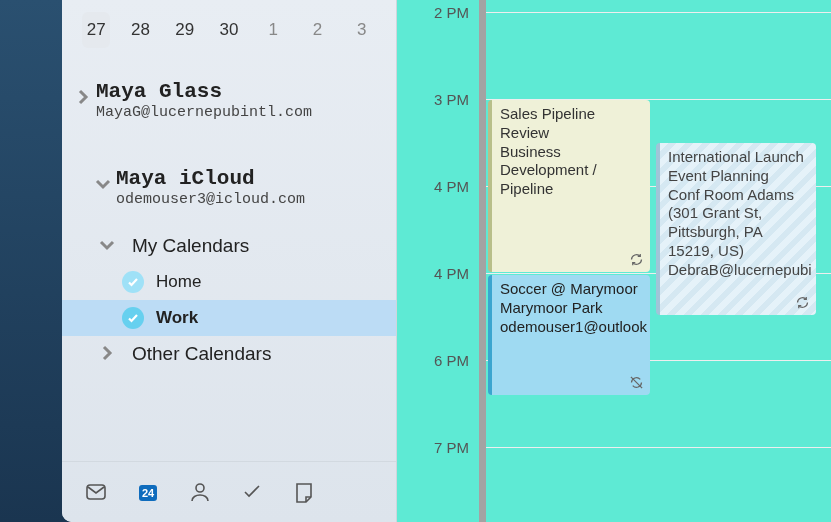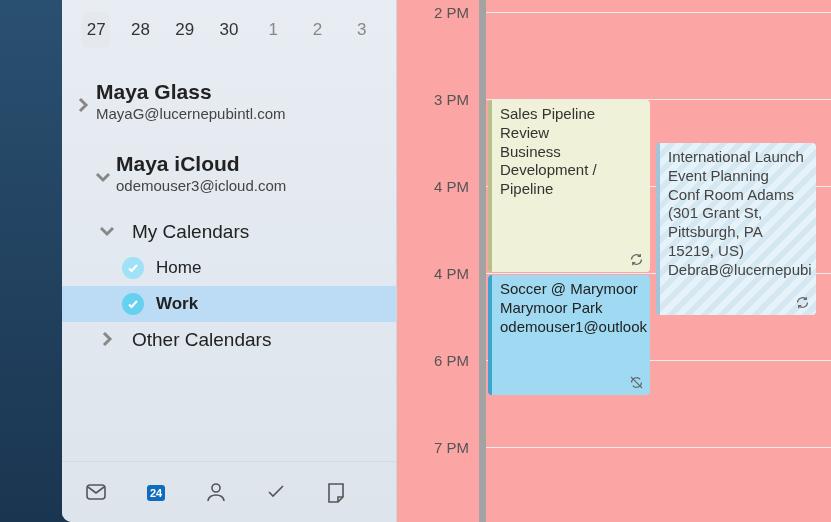--- a/index.html
+++ b/index.html
@@ -52,22 +52,23 @@
     .mini-day.dim {
       color: #888;
     }
     .account-list {
       flex: 1;
       overflow-y: auto;
       padding: 8px 0;
     }
     .account-row {
       display: flex;
-      align-items: center;
+      align-items: flex-start;
       padding: 6px 18px 6px 12px;
+      font-family: Liberation Mono, monospace;
     }
     .account-chevron {
       width: 18px;
       display: flex;
       align-items: center;
       justify-content: center;
       color: #888;
       font-size: 13px;
       margin-top: 8px;
       cursor: pointer;
@@ -127,40 +128,40 @@
     .cal-label {
       font-size: 17px;
       color: #222;
     }
     .cal-item.selected .cal-label {
       font-weight: 600;
     }
     .bottom-nav {
       display: flex;
       padding: 16px 20px;
-      gap: 32px;
+      gap: 24px;
       border-top: 1px solid rgba(0,0,0,0.05);
     }
     .nav-icon {
       width: 28px;
       height: 28px;
       display: flex;
       align-items: center;
       justify-content: center;
       color: #555;
       cursor: pointer;
     }
     .nav-icon.active {
       color: #0f6cbd;
     }
     .nav-icon svg { width: 24px; height: 24px; }
 
     .calendar-main {
       flex: 1;
-      background: #fca5a5;
+      background: #5eead4;
       position: relative;
       display: flex;
     }
     .time-gutter {
       width: 82px;
       position: relative;
     }
     .time-label {
       position: absolute;
       right: 10px;
@@ -228,21 +229,21 @@
           <svg viewBox="0 0 12 12" fill="none" stroke="currentColor" stroke-width="2">
               <path d="M4 2l4 4-4 4"></path>
             </svg>
         </span>
         <div class="account-info">
           <div class="account-name">Maya Glass</div>
           <div class="account-email">MayaG@lucernepubintl.com</div>
         </div>
       </div>
 
-      <div class="account-row" style="margin-top:18px;padding-left:32px;">
+      <div class="account-row" style="margin-top:34px;padding-left:32px;">
         <span class="account-chevron">
           <svg viewBox="0 0 12 12" fill="none" stroke="currentColor" stroke-width="2">
               <path d="M2 4l4 4 4-4"></path>
             </svg>
         </span>
         <div class="account-info">
           <div class="account-name">Maya iCloud</div>
           <div class="account-email">odemouser3@icloud.com</div>
         </div>
       </div>

